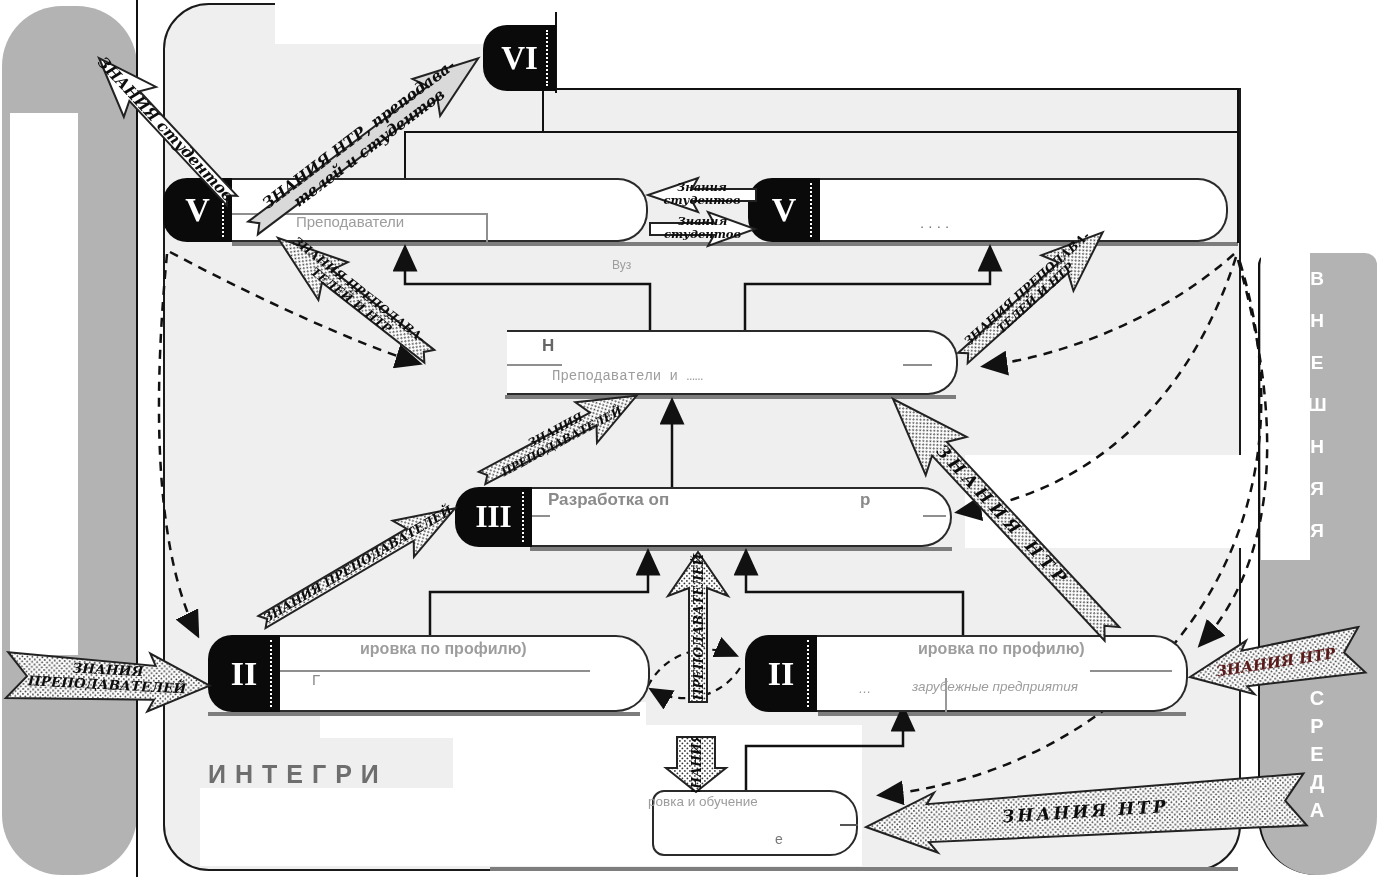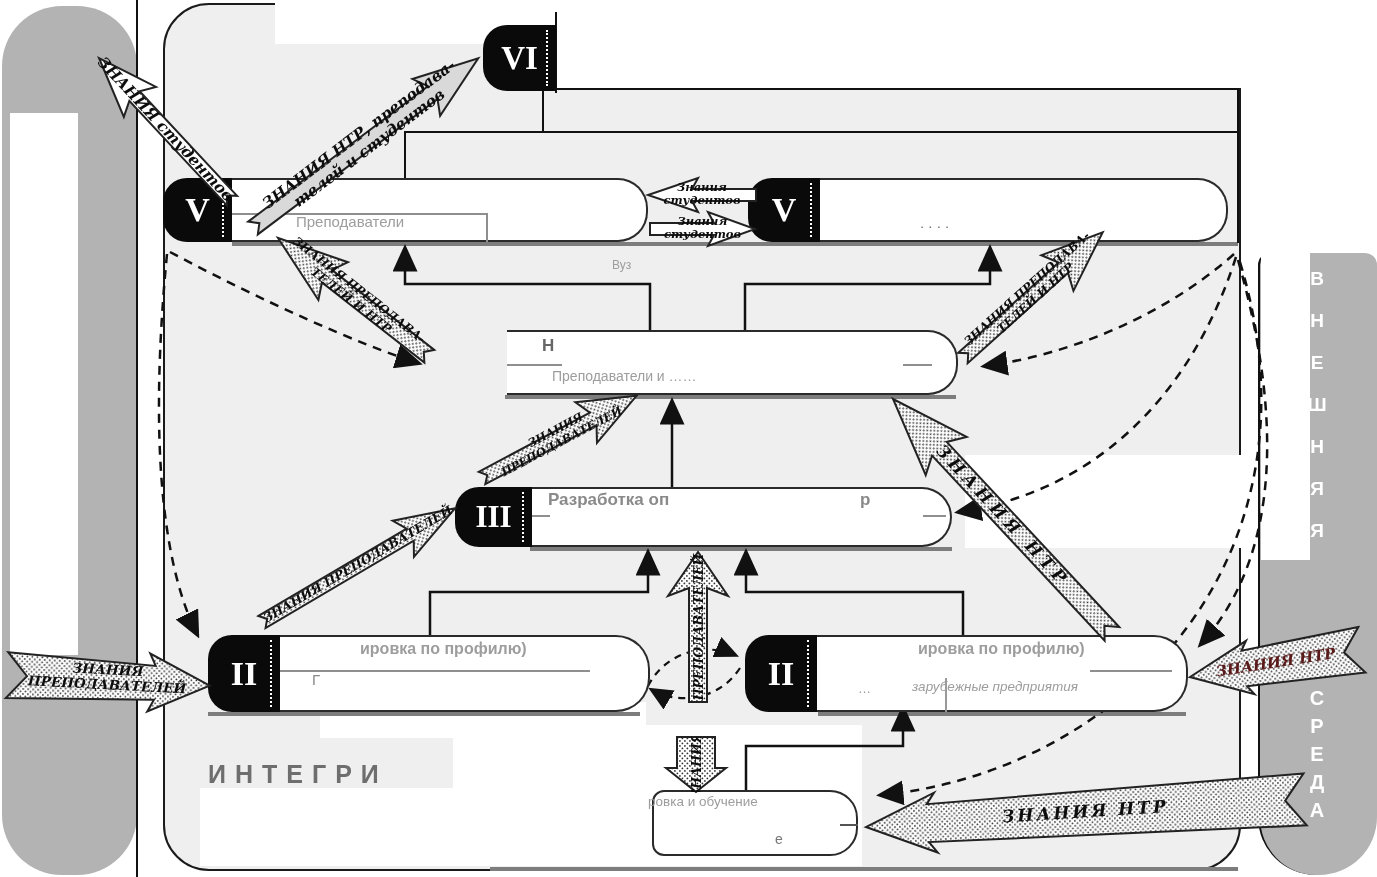--- a/index.html
+++ b/index.html
@@ -133,21 +133,21 @@
     <div class="divline" style="left:128px;top:41px;width:2px;height:34px;background:#999;"></div>
   </div>
   <div class="sbox" style="left:652px;top:790px;width:206px;height:66px;border:2px solid #2a2a2a;border-radius:12px 28px 28px 12px;">
     <div class="divline" style="left:186px;top:32px;width:18px;height:2px;background:#555;"></div>
   </div>
 
   <div class="faint" style="left:296px;top:213px;font-size:15px;text-align:center;">Преподаватели</div>
   <div class="faint" style="left:612px;top:213px;font-size:12px;margin-top:45px;">Вуз</div>
   <div class="faint" style="left:920px;top:214px;font-size:15px;color:#777;">. . . .</div>
   <div class="faint" style="left:542px;top:336px;font-size:17px;color:#666;font-weight:bold;">Н</div>
-  <div class="faint" style="left:552px;top:368px;font-size:14px;">Преподаватели и ……</div>
+  <div class="faint" style="left:552px;top:368px;font-size:14px;font-family:Liberation Mono, monospace;">Преподаватели и ……</div>
   <div class="faint" style="left:548px;top:490px;font-size:17px;font-weight:bold;color:#8a8a8a;">Разработка оп</div>
   <div class="faint" style="left:860px;top:490px;font-size:17px;font-weight:bold;color:#8a8a8a;">р</div>
   <div class="faint" style="left:360px;top:640px;font-size:16px;font-weight:bold;">ировка по профилю)</div>
   <div class="faint" style="left:312px;top:671px;font-size:15px;color:#8a8a8a;">Г</div>
   <div class="faint" style="left:918px;top:640px;font-size:16px;font-weight:bold;">ировка по профилю)</div>
   <div class="faint" style="left:858px;top:681px;font-size:13px;">…</div>
   <div class="faint" style="left:912px;top:679px;font-size:13.5px;font-style:italic;">зарубежные предприятия</div>
   <div class="faint" style="left:648px;top:794px;font-size:13.5px;">ровка и обучение</div>
   <div class="faint" style="left:775px;top:831px;font-size:14px;color:#777;">е</div>
   <div style="position:absolute;left:208px;top:760px;width:260px;height:26px;overflow:hidden;">

